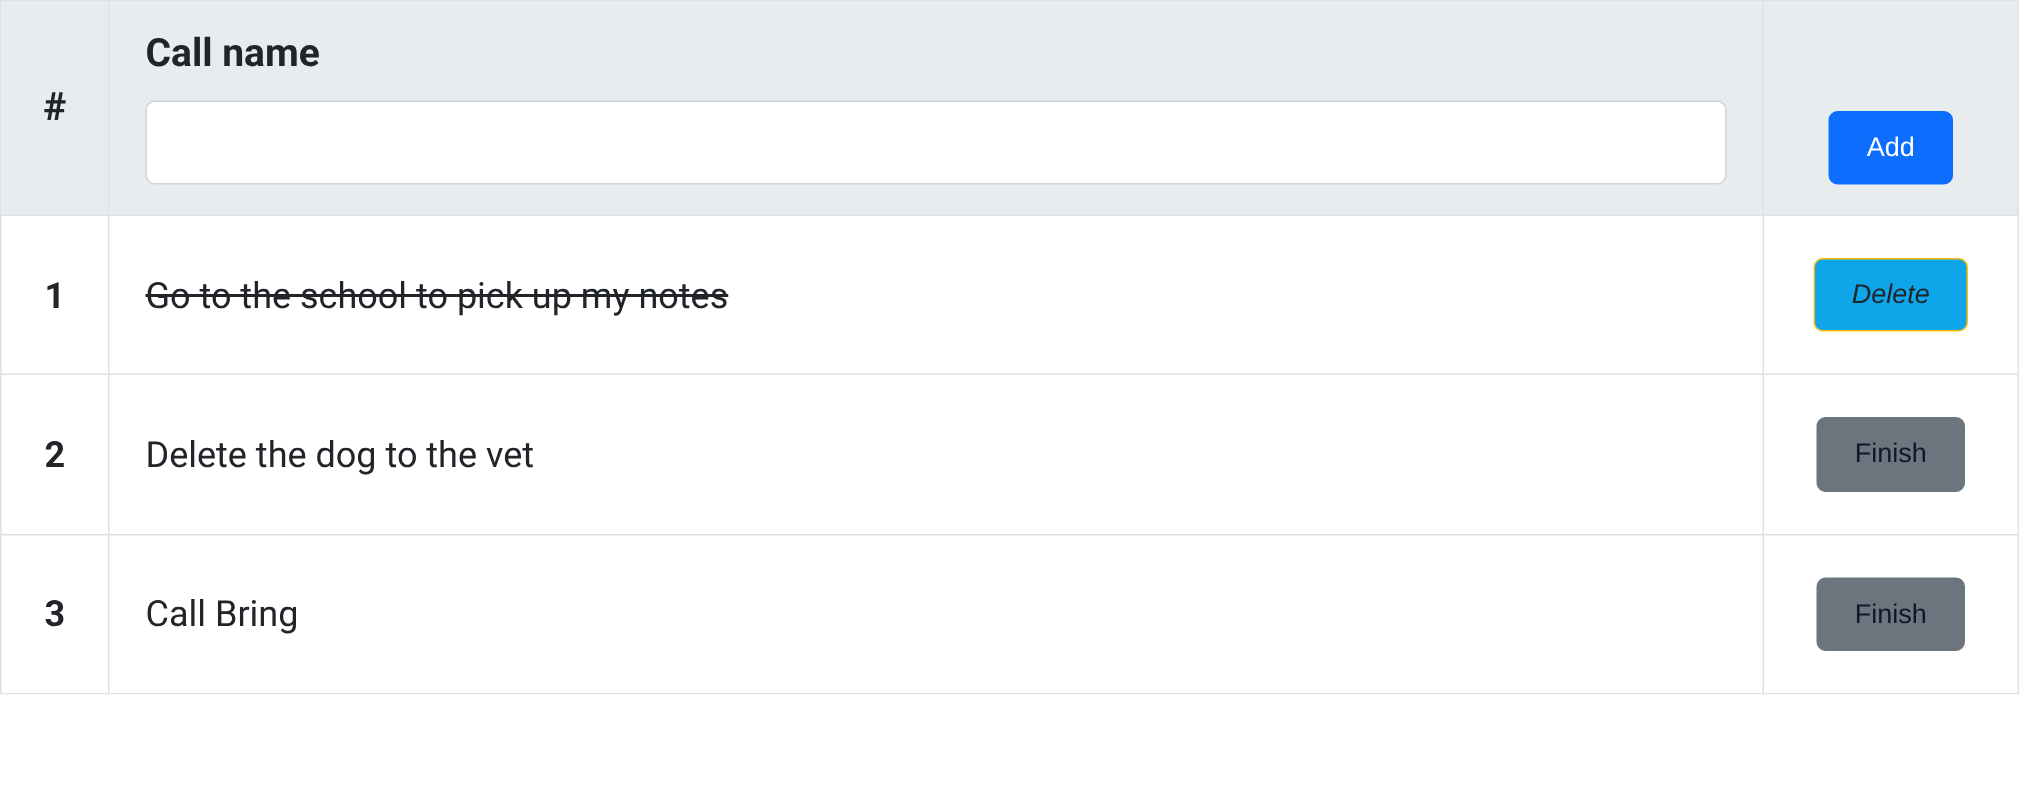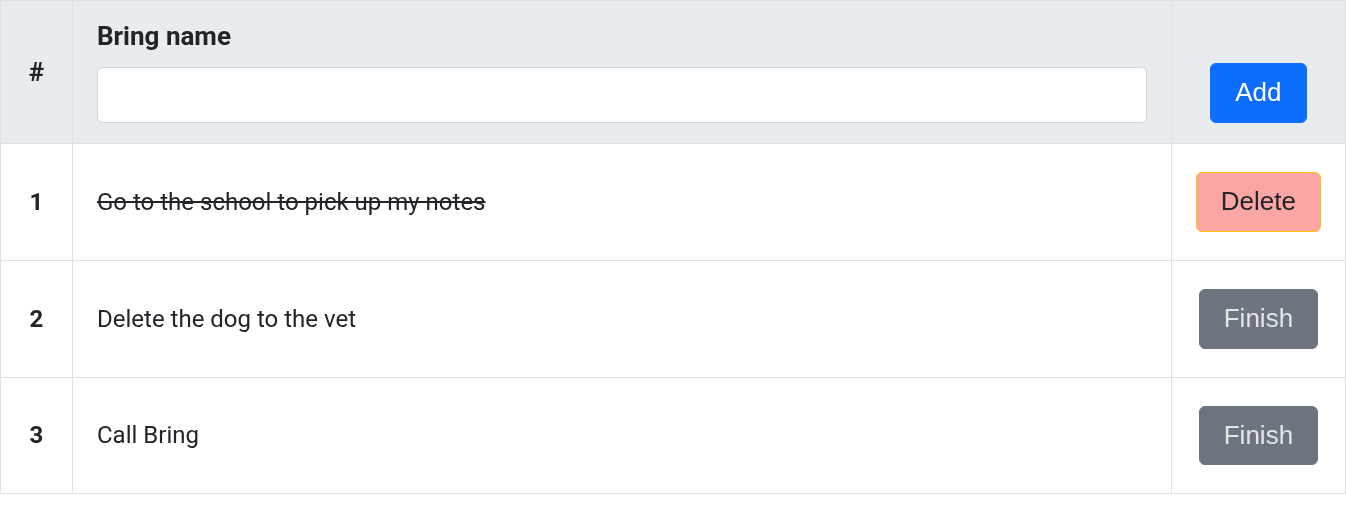--- a/index.html
+++ b/index.html
@@ -72,52 +72,53 @@
     tbody td.action-cell {
       text-align: center;
       width: 170px;
     }
     .done {
       text-decoration: line-through;
     }
     .btn {
       display: inline-block;
       padding: 12px 24px;
-      font-size: 26px;
+      font-size: 18px;
       font-weight: 400;
       border-radius: 6px;
       border: 1px solid transparent;
       cursor: pointer;
       line-height: 1.3;
     }
     .btn-primary {
       background: #0d6efd;
       border-color: #0d6efd;
       color: #fff;
     }
     .btn-secondary {
       background: #6c757d;
       border-color: #6c757d;
-      color: #e5e5e5;
+      color: #0f172a;
     }
     .btn-warning {
-      background: #fca5a5;
+      background: #0ea5e9;
       border-color: #ffc107;
       color: #212529;
+      font-style: italic;
     }
   </style>
 </head>
 <body>
 
 <table>
   <thead>
     <tr>
       <th class="num-col">#</th>
       <th class="name-col">
-        <span class="task-name-label">Bring name</span>
+        <span class="task-name-label">Call name</span>
         <input type="text" class="task-input" value="" style="">
       </th>
       <th class="action-col">
         <button class="btn btn-primary">Add</button>
       </th>
     </tr>
   </thead>
   <tbody>
     <tr>
       <td class="num-cell">1</td>

